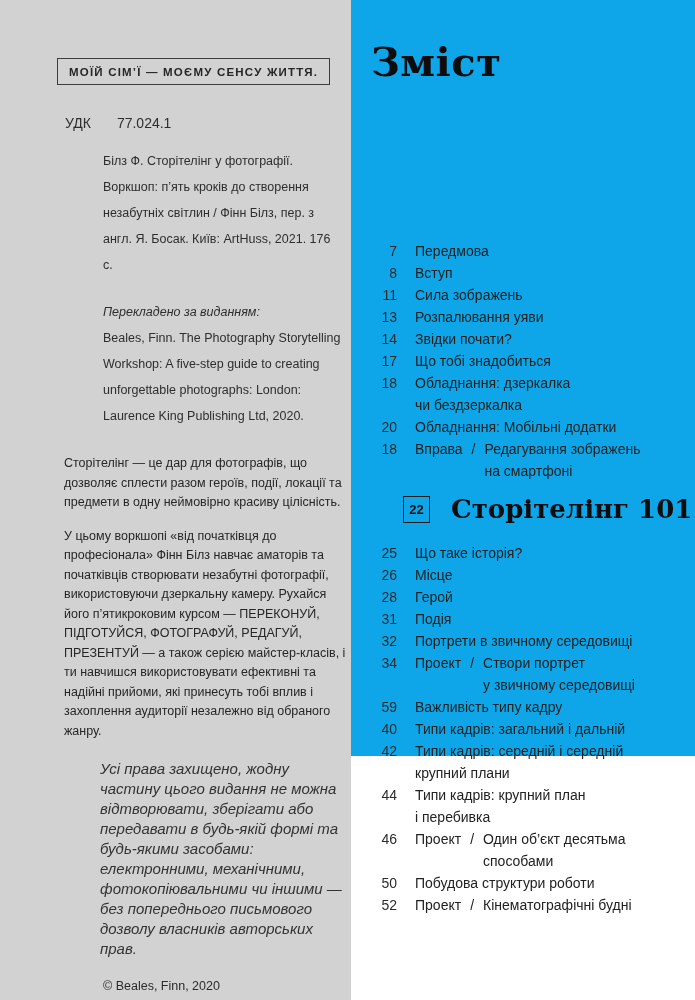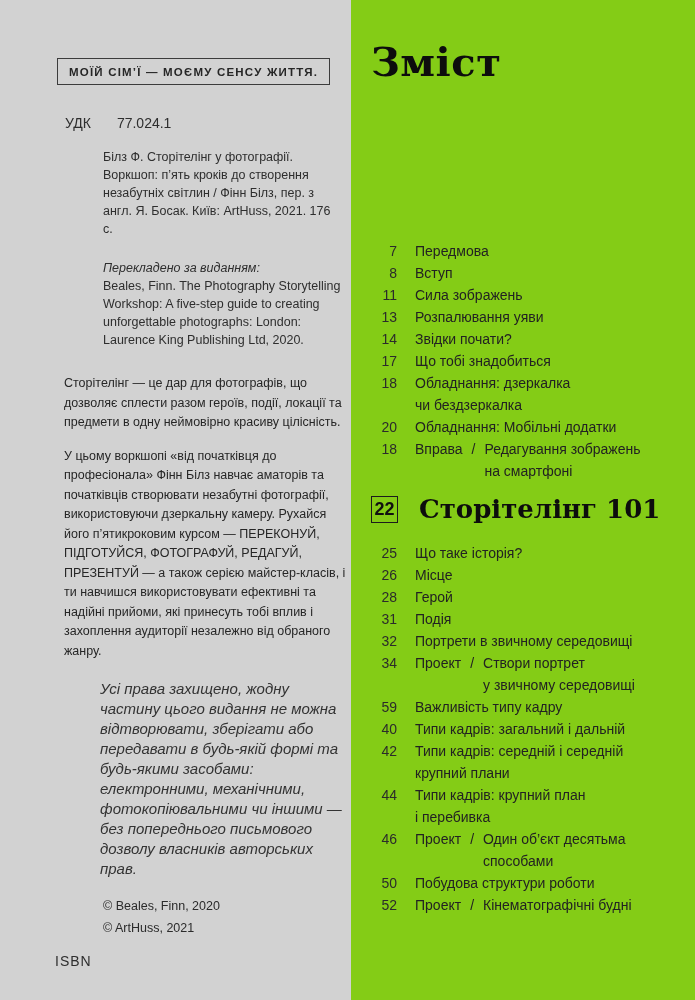--- a/index.html
+++ b/index.html
@@ -26,43 +26,43 @@
     padding:7px 11px 6px 11px;
     font-size:11.5px; font-weight:bold;
     letter-spacing:1.2px;
     color:#262626;
     white-space:nowrap;
   }
   .udk-line { margin:30px 0 0 65px; font-size:14px; color:#2e2e2e; }
   .udk-line .udk-num { margin-left:26px; }
   .imprint-block {
     margin-left:103px; margin-right:12px;
-    font-size:12.5px; line-height:18px; color:#2e2e2e;
+    font-size:12.5px; line-height:26px; color:#2e2e2e;
     width:238px;
   }
   .citation { margin-top:17px; }
   .translated { margin-top:21px; }
   .translated-label { font-style:italic; }
   .annotation {
     margin-left:64px; width:286px;
     font-size:12.5px; line-height:19.5px; color:#262626;
   }
   .annotation-1 { margin-top:25px; }
   .annotation-2 { margin-top:14px; }
   .rights {
     margin-top:18px; margin-left:100px; width:246px;
     font-style:italic; font-size:15px; line-height:20px; color:#333;
   }
   .copyright-block { margin-top:16px; margin-left:103px; font-size:12.5px; line-height:22px; }
   .isbn-line { margin-top:14px; margin-left:55px; font-size:14px; letter-spacing:1px; color:#2e2e2e; }
 
   
   .page-right {
-    width:344px; height:1000px;
-    background:#84cc16;
+    width:344px; height:756px;
+    background:#0ea5e9;
     position:relative;
     flex:1 1 auto;
     padding-left:20px;
     color:#222;
   }
   .toc-title {
     margin-top:38px;
     font-family:"DejaVu Serif","Liberation Serif",serif;
     font-weight:bold;
     font-size:40px; line-height:48px;
@@ -89,21 +89,21 @@
 
   .toc-section {
     margin-top:12px;
     display:flex; align-items:center;
   }
   .section-num-box {
     flex:0 0 auto;
     width:27px; height:27px;
     border:1.5px solid #1c1c1c;
     display:flex; align-items:center; justify-content:center;
-    font-size:18px; font-weight:bold; color:#111;
+    font-size:13px; font-weight:bold; color:#111;margin-left:32px;
   }
   .section-title {
     margin-left:21px;
     font-family:"DejaVu Serif","Liberation Serif",serif;
     font-weight:bold;
     font-size:26px; line-height:30px;
     color:#0d0d0d;
   }
 </style>
 </head>

